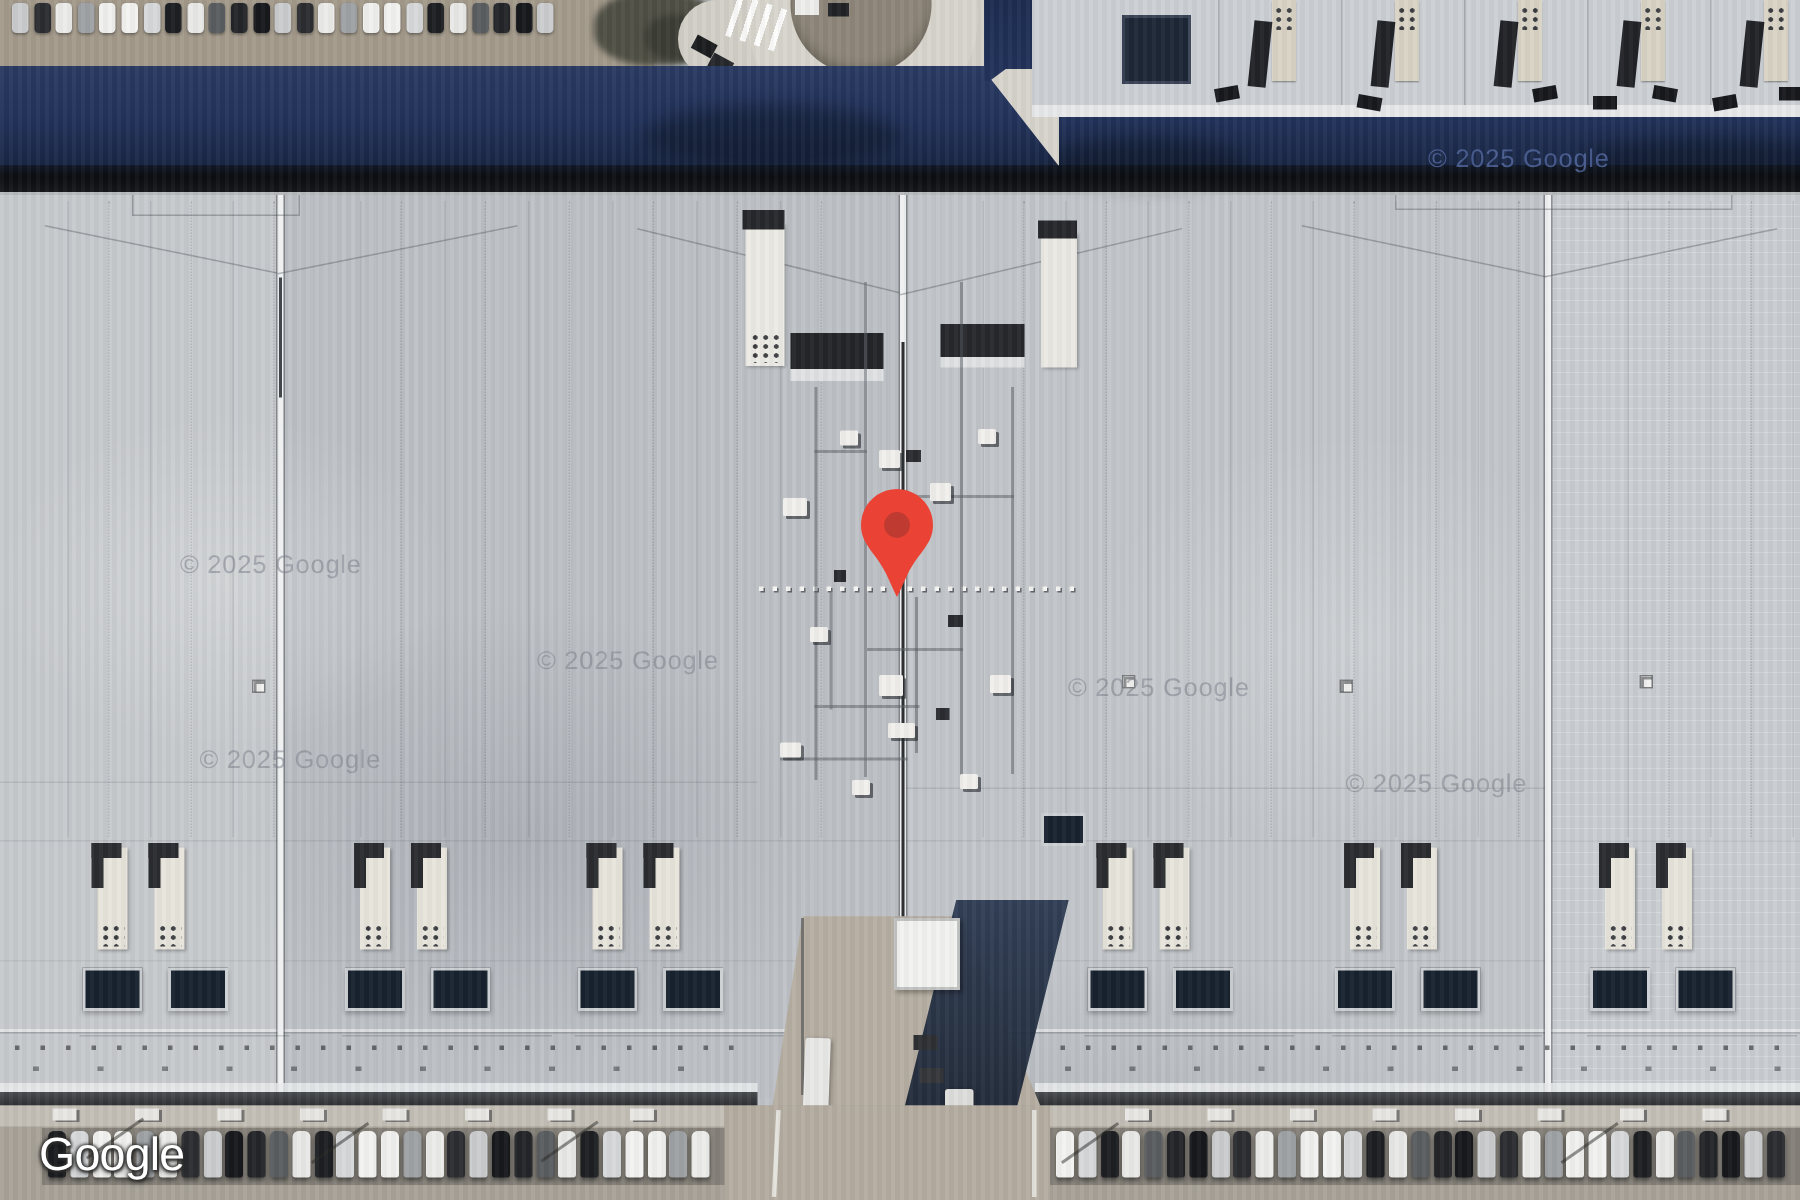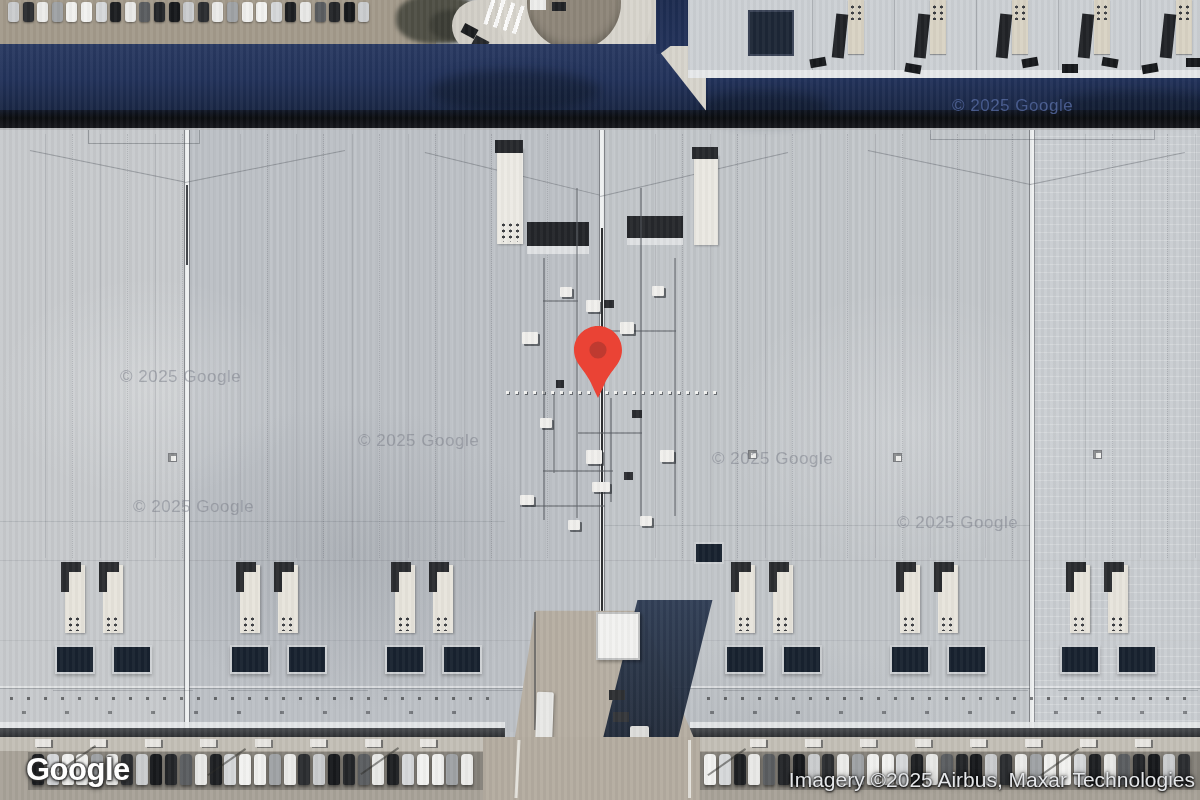--- a/index.html
+++ b/index.html
@@ -8,21 +8,21 @@
     background:#bfc3c8;font-family:"Liberation Sans",sans-serif;
     cursor:grab;
   }
   #map *{position:absolute;box-sizing:border-box;}
   .wm{
     font-size:17px;letter-spacing:.5px;color:rgba(125,130,140,.55);
     white-space:nowrap;pointer-events:none;font-family:"Liberation Sans",sans-serif;
   }
   .wm.navy{color:rgba(80,100,155,.85);}
   #google-logo{
-    left:26px;top:752px;font-size:31px;font-weight:700;color:#fff;
+    left:26px;top:752px;font-size:31px;font-weight:400;color:#fff;
     letter-spacing:-.5px;
     text-shadow:1px 1px 2px rgba(45,45,45,.95),-1px -1px 2px rgba(45,45,45,.6),
       1px -1px 2px rgba(45,45,45,.6),-1px 1px 2px rgba(45,45,45,.7),0 2px 5px rgba(0,0,0,.45);
     cursor:pointer;z-index:60;
   }
   #attribution{
     right:5px;top:768px;font-size:21px;color:#e4e6e9;white-space:nowrap;
     text-shadow:0 0 3px rgba(0,0,0,.9),0 1px 2px rgba(0,0,0,.85),0 0 6px rgba(0,0,0,.6);
     z-index:60;
   }
@@ -498,15 +498,14 @@
       <div class="wm" style="left: 897px; top: 513px;">© 2025 Google</div>
       <div class="wm navy" style="left: 952px; top: 96px;">© 2025 Google</div>
     </div>
 
   <svg id="pin" viewBox="0 0 48 72">
     <path id="pin-body" d="M24 0C10.745 0 0 10.745 0 24c0 13.25 10 18.4 17 33 2.6 5.4 4.4 10 7 15 2.6-5 4.4-9.6 7-15 7-14.6 17-19.75 17-33C48 10.745 37.255 0 24 0z" fill="#EA4335"></path>
     <circle id="pin-dot" cx="24" cy="24" r="8.6" fill="#BF3A30"></circle>
   </svg>
 
   <div id="google-logo">Google</div>
-  <div id="attribution">Imagery ©2025 Airbus, Maxar Technologies</div>
   <div class="grain"></div>
 </div>
 
 </body></html>

